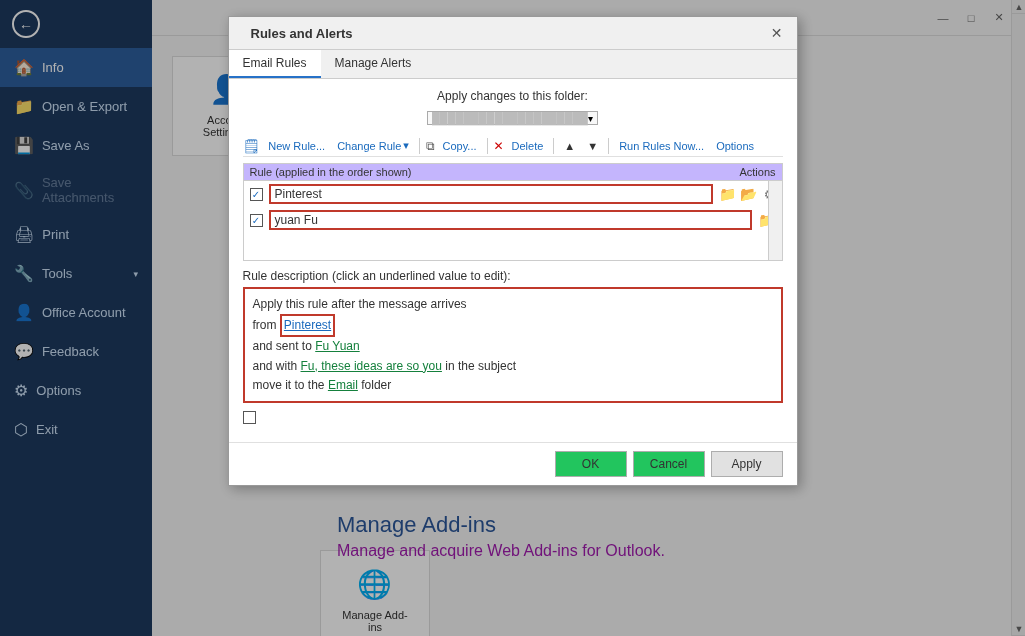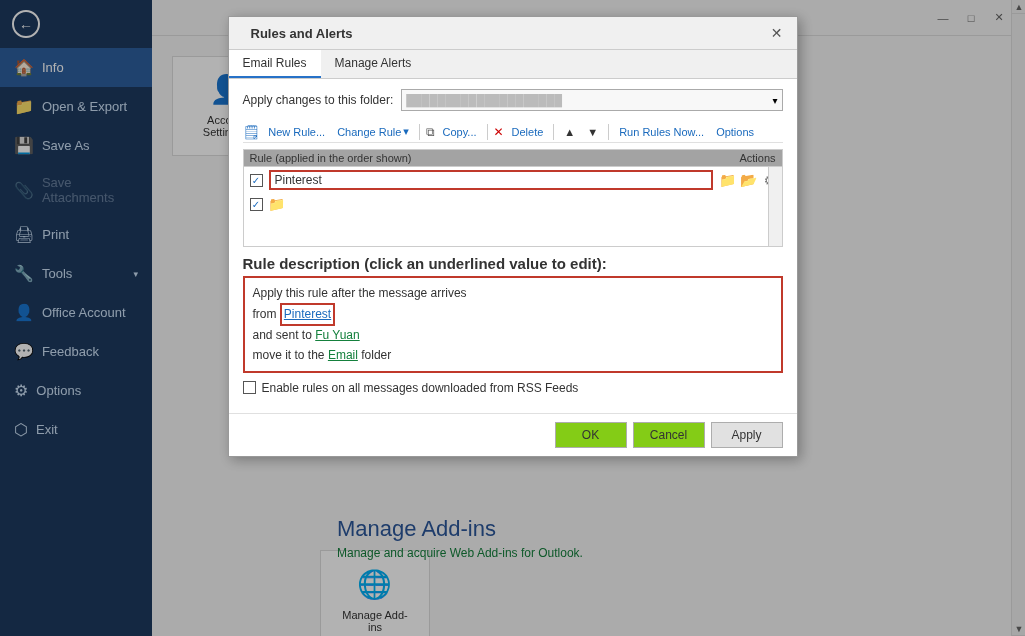--- a/index.html
+++ b/index.html
@@ -107,22 +107,22 @@
 
     
     .section-title {
       font-size: 22px;
       font-weight: 300;
       color: #2b579a;
       padding: 0 20px 4px 20px;
       margin-top: 20px;
     }
     .section-desc {
-      font-size: 12px;
-      color: #15803d;
+      font-size: 16px;
+      color: #a21caf;
       padding: 0 20px;
     }
 
     
     .modal-overlay {
       position: fixed;
       top: 0; left: 0; right: 0; bottom: 0;
       background: rgba(0,0,0,0.3);
       display: flex;
       align-items: flex-start;
@@ -180,20 +180,21 @@
 
     
     .modal-body {
       padding: 10px 14px;
     }
     .folder-row {
       display: flex;
       align-items: center;
       gap: 8px;
       margin-bottom: 10px;
+      flex-direction: column;
     }
     .folder-row label { font-size: 12px; color: #333; }
     .folder-dropdown {
       flex: 1;
       height: 22px;
       border: 1px solid #aaa;
       background: #f8f8f8;
       font-size: 11px;
       padding: 0 4px;
       display: flex; align-items: center; justify-content: space-between;
@@ -230,21 +231,21 @@
       align-items: center;
       gap: 2px;
       padding: 2px 4px;
       border: none;
       background: none;
     }
 
     
     .rules-list-header {
       display: flex;
-      background: #a3a3a3;
+      background: #c4b5fd;
       border: 1px solid #ccc;
       padding: 2px 6px;
       font-size: 11px;
       color: #333;
       justify-content: space-between;
     }
     .rules-list {
       border: 1px solid #ccc;
       border-top: none;
       height: 80px;
@@ -280,24 +281,23 @@
     .rules-list-scrollbar {
       position: absolute;
       right: 0; top: 0; bottom: 0;
       width: 14px;
       background: #f0f0f0;
       border-left: 1px solid #ccc;
     }
 
     
     .rule-desc-label {
-      font-size: 15px;
+      font-size: 12px;
       color: #333;
       margin: 8px 0 4px 0;
-      font-weight: bold;
     }
     .rule-desc-box {
       border: 2px solid #c0392b;
       padding: 6px 8px;
       font-size: 12px;
       color: #333;
       line-height: 1.6;
       background: white;
       min-height: 80px;
     }
@@ -336,21 +336,21 @@
       gap: 6px;
       padding: 8px 14px;
       border-top: 1px solid #e0e0e0;
     }
     .dlg-btn {
       min-width: 72px;
       height: 26px;
       font-size: 12px;
       cursor: pointer;
       border: 1px solid #adadad;
-      background: #84cc16;
+      background: #22c55e;
       color: #333;
       display: flex; align-items: center; justify-content: center;
       padding: 0 12px;
     }
     .dlg-btn.primary { background: #e1e1e1; }
 
     
     .right-scrollbar {
       width: 14px;
       background: #f0f0f0;
@@ -520,45 +520,48 @@
           <span class="rule-name" style="border: 2px solid #c0392b; padding: 1px 4px; display:inline-block;">Pinterest</span>
           <div class="rule-actions">
             <span class="rule-action-icon">📁</span>
             <span class="rule-action-icon">📂</span>
           </div>
           <span class="rule-settings-icon">⚙</span>
         </div>
 
         <div class="rule-item">
           <div class="rule-checkbox checked"></div>
+          <span class="rule-name" style="border: 2px solid #c0392b; padding: 1px 4px; display:inline-block;">yuan Fu</span>
           <div class="rule-actions">
             <span class="rule-action-icon">📁</span>
           </div>
         </div>
         <div class="rules-list-scrollbar"></div>
       </div>
 
       <div class="rule-desc-label">Rule description (click an underlined value to edit):</div>
 
       <div class="rule-desc-box">
         <div><span>Apply this rule after the message arrives</span></div>
         <div>
           <span>from </span><span class="highlight-box">Pinterest</span>
         </div>
         <div>
           <span>  and sent to </span><a href="#">Fu Yuan</a>
         </div>
         <div>
+          <span>  and with </span><a href="#">Fu, these ideas are so you</a><span> in the subject</span>
+        </div>
+        <div>
           <span>move it to the </span><a href="#">Email</a><span> folder</span>
         </div>
       </div>
 
       <div class="rss-row">
         <div class="rss-checkbox"></div>
-        <span>Enable rules on all messages downloaded from RSS Feeds</span>
       </div>
     </div>
 
     <div class="modal-buttons">
       <button class="dlg-btn">OK</button>
       <button class="dlg-btn">Cancel</button>
       <button class="dlg-btn primary">Apply</button>
     </div>
   </div>
 </div>

